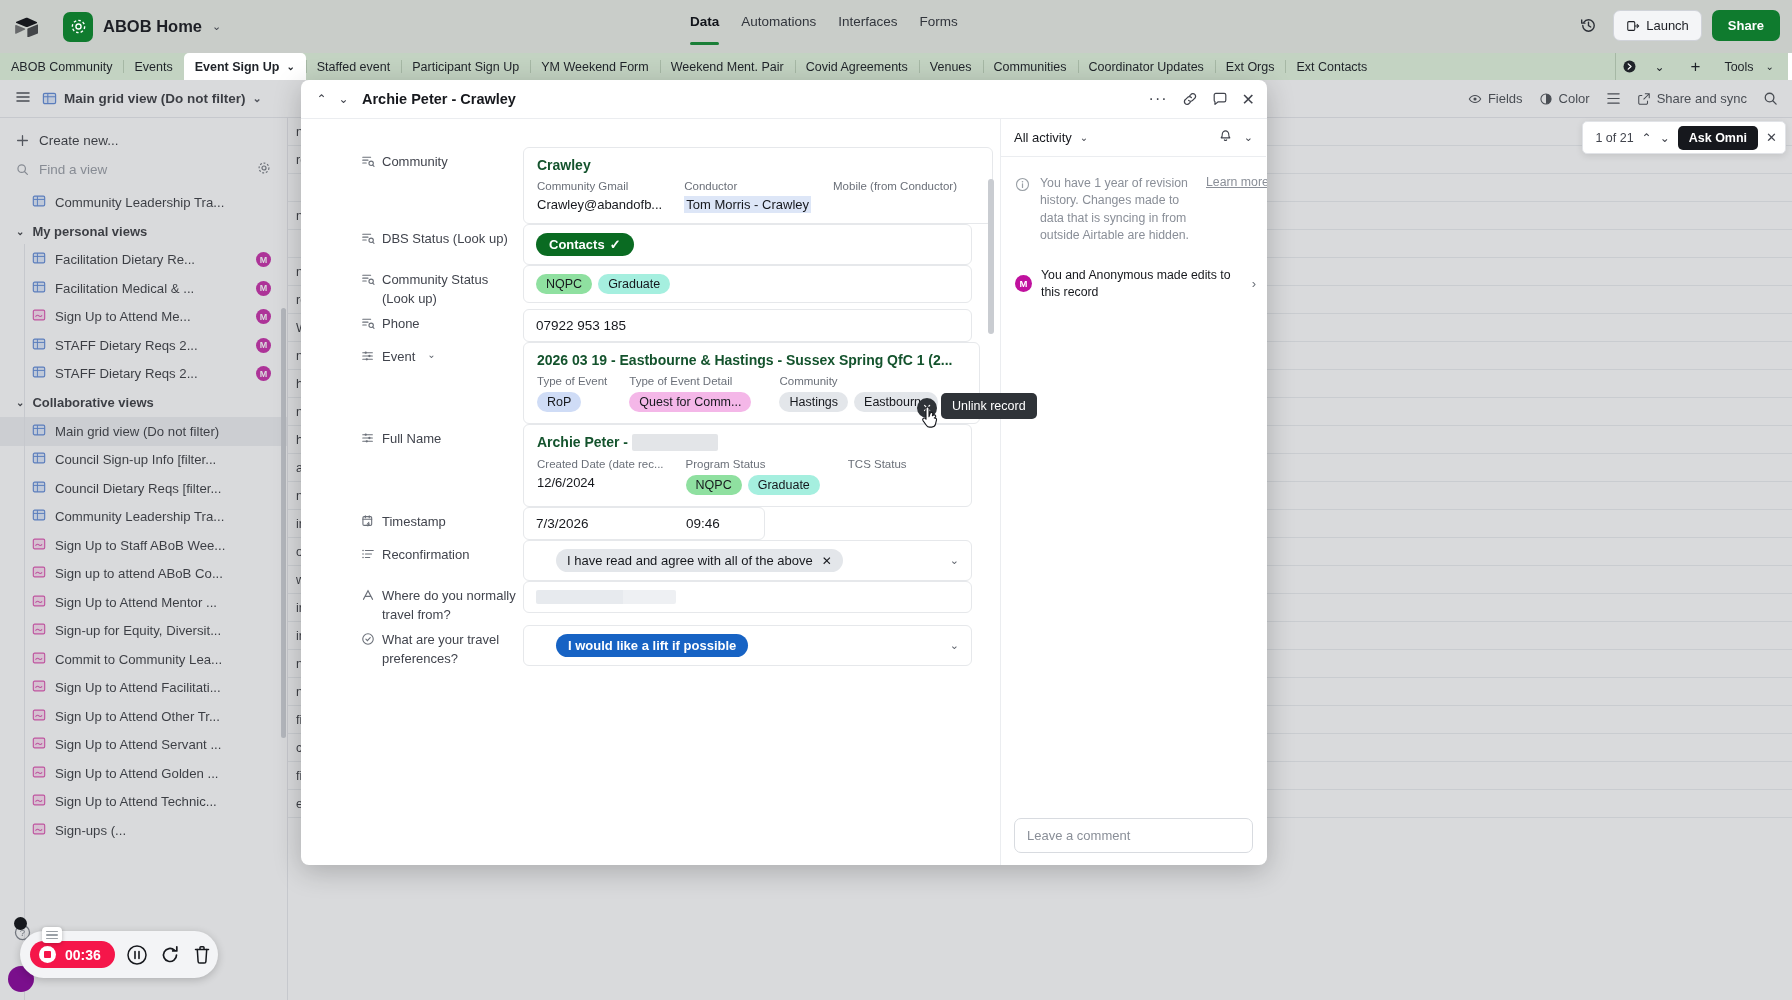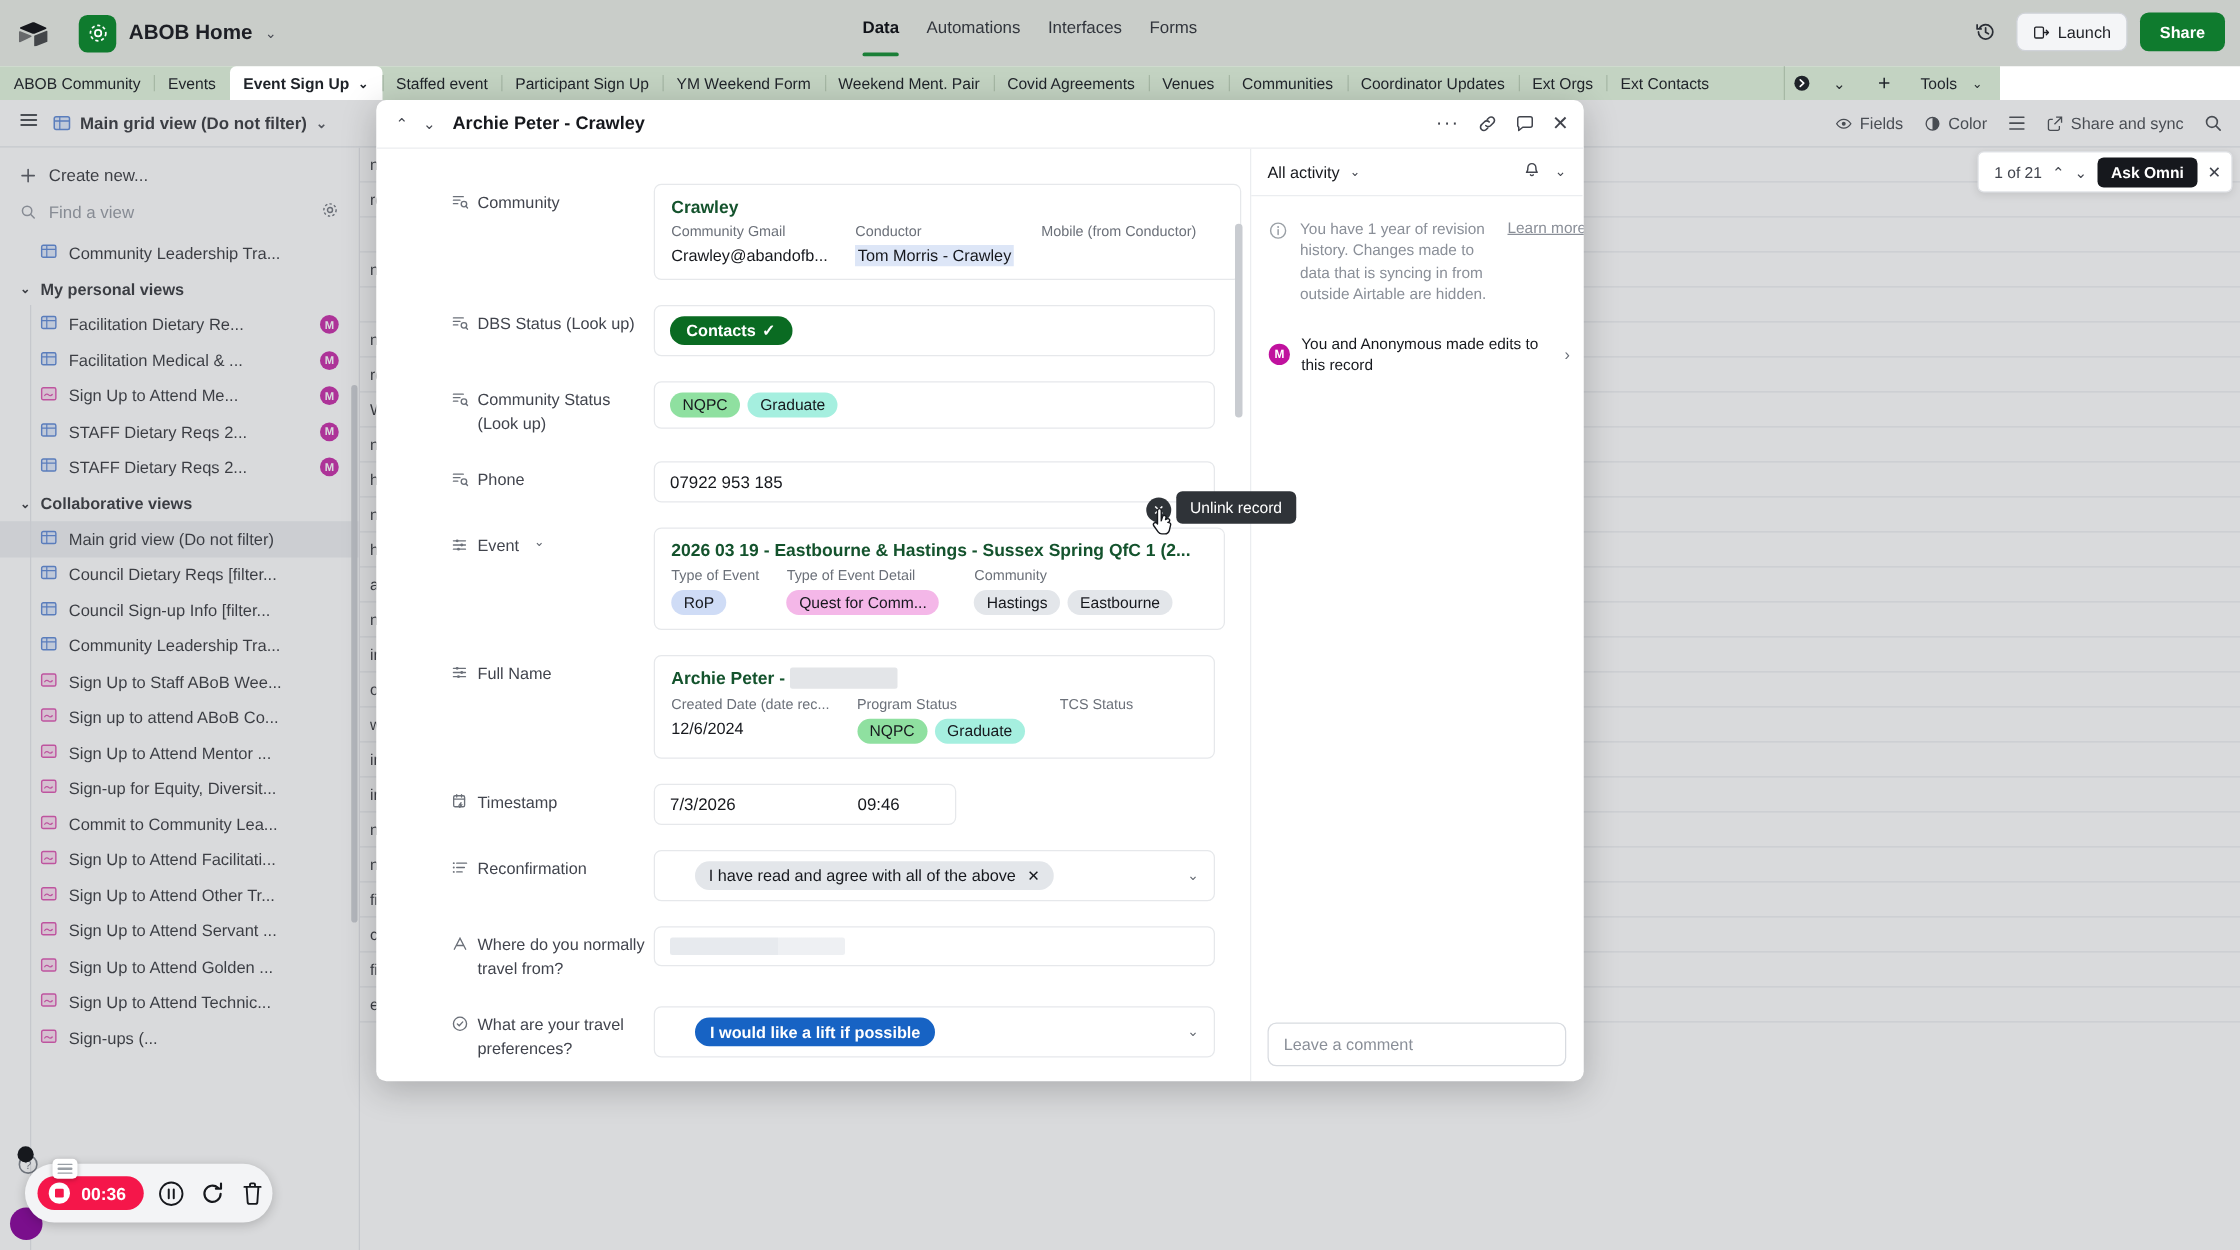--- a/index.html
+++ b/index.html
@@ -46,21 +46,21 @@
     font-size: 13px; color: #1d1f25; cursor: pointer;
   }
   .share-btn {
     height: 31px; padding: 0 16px; background: #0f7b2e; color: #fff;
     border-radius: 7px; font-size: 13px; font-weight: bold;
     display: flex; align-items: center; cursor: pointer;
   }
 
   
   .tabsrow {
-    position: absolute; top: 53px; left: 0; width: 1600px; height: 27px;
+    position: absolute; top: 53px; left: 0; width: 1788px; height: 27px;
     background: #c3d3c2; display: flex; align-items: stretch;
   }
   .tab {
     display: flex; align-items: center; padding: 0 11px; font-size: 12.5px;
     color: #1f2329; cursor: pointer; position: relative; white-space: nowrap;
   }
   .tab + .tab::before {
     content: ""; position: absolute; left: 0; top: 7px; bottom: 7px; width: 1px; background: #a6b8a5;
   }
   .tab.active {
@@ -170,21 +170,21 @@
   .nav-arrow { cursor: pointer; width: 17px; text-align: center; font-size: 12px; }
   .rec-title { font-size: 14.5px; font-weight: bold; color: #16181d; }
   .modal-head-right { margin-left: auto; display: flex; align-items: center; gap: 14px; color: #41444d; }
   .mh-ico { cursor: pointer; display: flex; align-items: center; }
 
   .modal-body { display: flex; height: 746px; }
   .fields-pane {
     width: 700px; height: 746px; overflow: hidden; position: relative;
     padding: 28px 0 0 0; border-right: 1px solid #ebedf0;
   }
-  .fld { display: flex; margin-bottom: 20px; padding: 0 28px 0 60px; }
+  .fld { display: flex; padding: 0 28px 0 60px; }
   .fld-label {
     width: 162px; flex: 0 0 162px; font-size: 13px; color: #41444d;
     display: flex; gap: 7px; padding-top: 6px; line-height: 1.45;
   }
   .fld-label .li { flex: 0 0 auto; padding-top: 1px; color: #6b7079; }
   .fld-val { flex: 1; }
   .box {
     border: 1px solid #e6e8eb; border-radius: 6px; background: #fff; padding: 8px 12px;
     min-height: 32px; font-size: 13.5px; color: #16181d;
   }
@@ -494,28 +494,28 @@
               <rect x="1.5" y="2.5" width="13" height="11" rx="1.5" stroke="#4a7ad1" stroke-width="1.3" fill="#dbe7fb"></rect>
               <path d="M1.5 6.2h13M6.2 2.5v11" stroke="#4a7ad1" stroke-width="1.1"></path>
             </svg></span>
           <span class="lbl">Main grid view (Do not filter)</span>
         </div>
         <div class="sb-item">
           <span class="grid-ico"><svg width="14" height="14" viewBox="0 0 16 16">
               <rect x="1.5" y="2.5" width="13" height="11" rx="1.5" stroke="#4a7ad1" stroke-width="1.3" fill="#dbe7fb"></rect>
               <path d="M1.5 6.2h13M6.2 2.5v11" stroke="#4a7ad1" stroke-width="1.1"></path>
             </svg></span>
-          <span class="lbl">Council Dietary Reqs [filter...</span>
+          <span class="lbl">Council Sign-up Info [filter...</span>
         </div>
         <div class="sb-item">
           <span class="grid-ico"><svg width="14" height="14" viewBox="0 0 16 16">
               <rect x="1.5" y="2.5" width="13" height="11" rx="1.5" stroke="#4a7ad1" stroke-width="1.3" fill="#dbe7fb"></rect>
               <path d="M1.5 6.2h13M6.2 2.5v11" stroke="#4a7ad1" stroke-width="1.1"></path>
             </svg></span>
-          <span class="lbl">Council Sign-up Info [filter...</span>
+          <span class="lbl">Council Dietary Reqs [filter...</span>
         </div>
         <div class="sb-item">
           <span class="grid-ico"><svg width="14" height="14" viewBox="0 0 16 16">
               <rect x="1.5" y="2.5" width="13" height="11" rx="1.5" stroke="#4a7ad1" stroke-width="1.3" fill="#dbe7fb"></rect>
               <path d="M1.5 6.2h13M6.2 2.5v11" stroke="#4a7ad1" stroke-width="1.1"></path>
             </svg></span>
           <span class="lbl">Community Leadership Tra...</span>
         </div>
         <div class="sb-item">
           <span class="form-ico"><svg width="14" height="14" viewBox="0 0 16 16">

